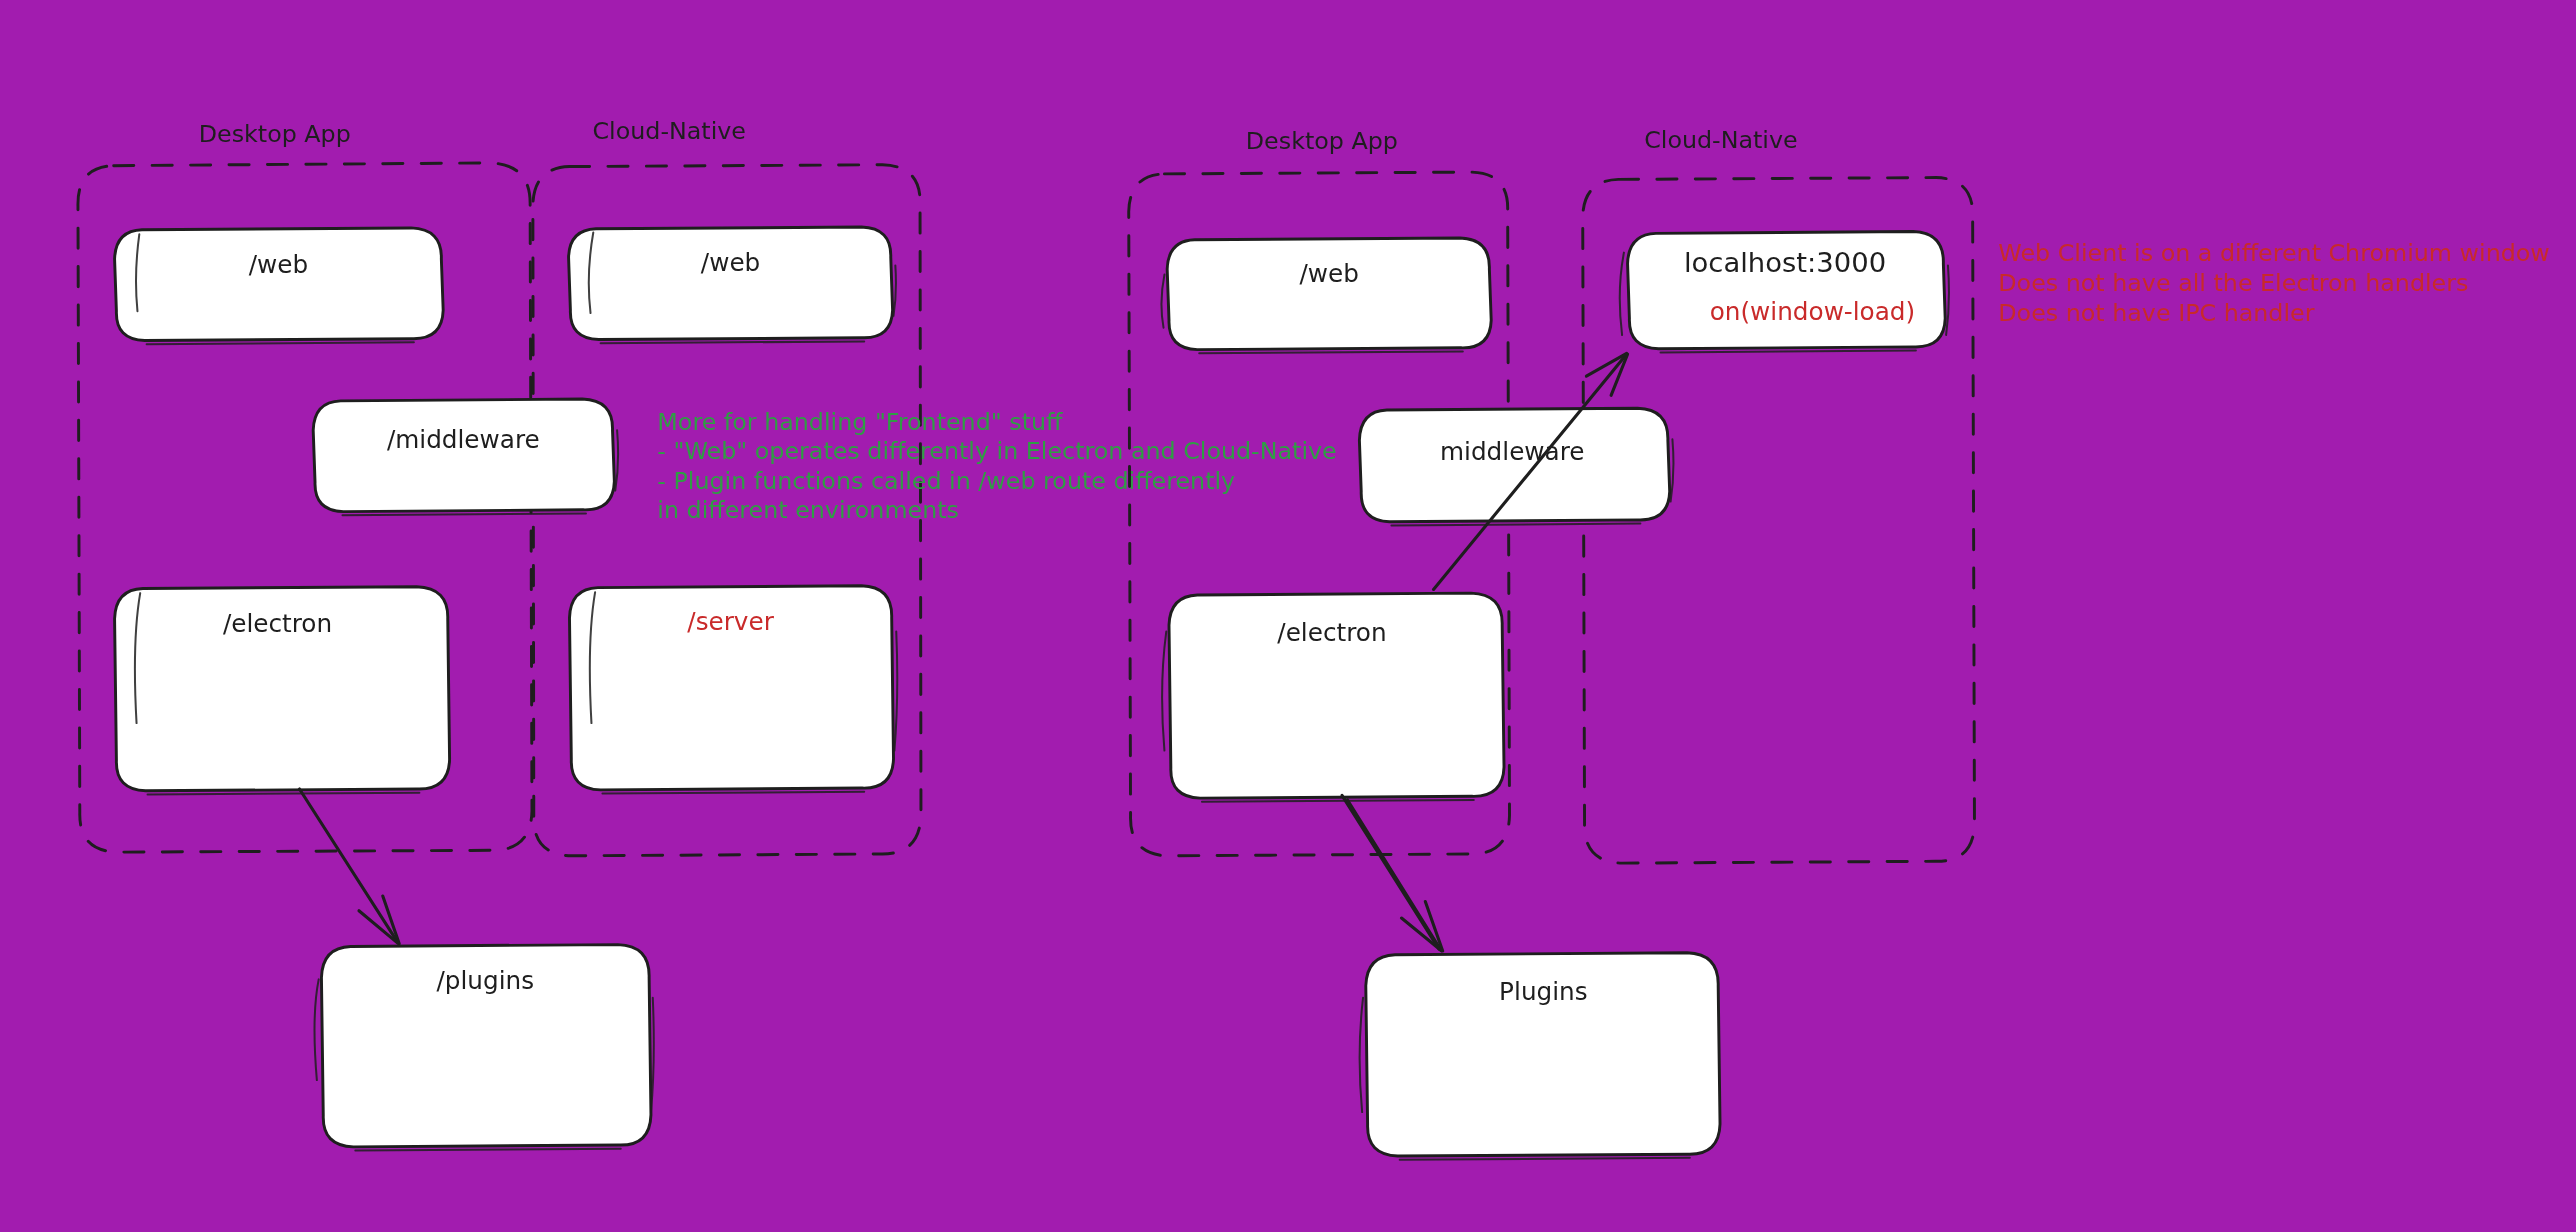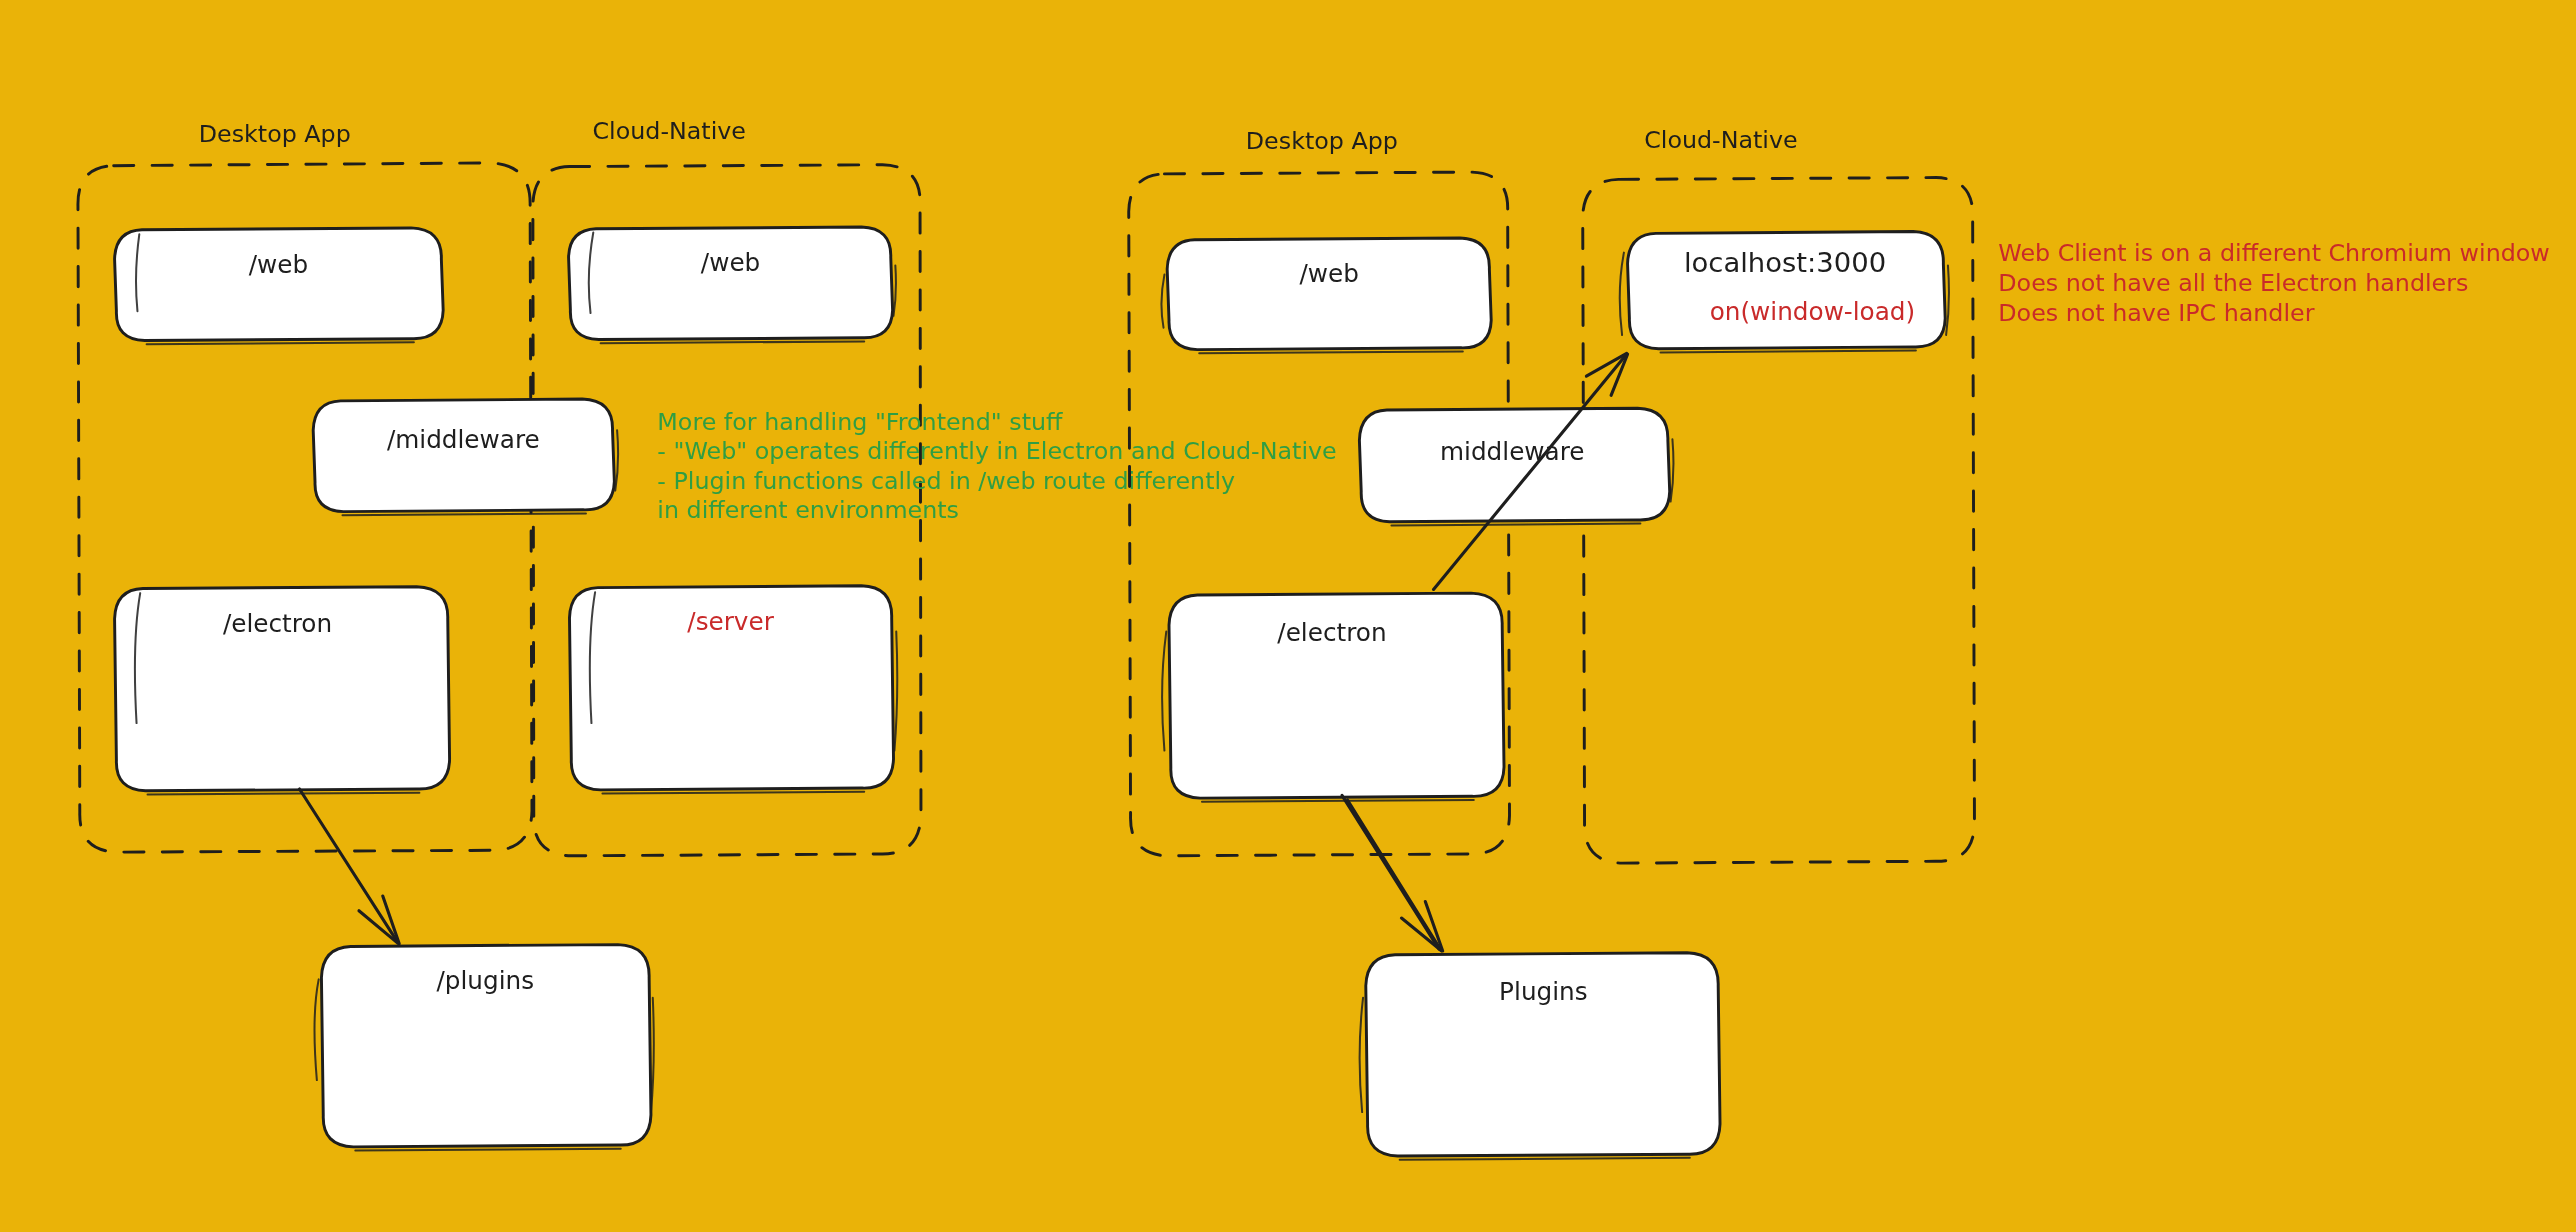--- a/index.html
+++ b/index.html
@@ -5,21 +5,21 @@
   html, body {
     margin: 0;
     padding: 0;
     background: #ffffff;
     font-family: "DejaVu Sans", sans-serif;
   }
   #canvas-root {
     position: relative;
     width: 2576px;
     height: 1232px;
-    background: #eab308;
+    background: #a21caf;
     overflow: hidden;
   }
   svg#diagram {
     position: absolute;
     left: 0;
     top: 0;
     width: 2576px;
     height: 1232px;
   }
   .hand-text {

